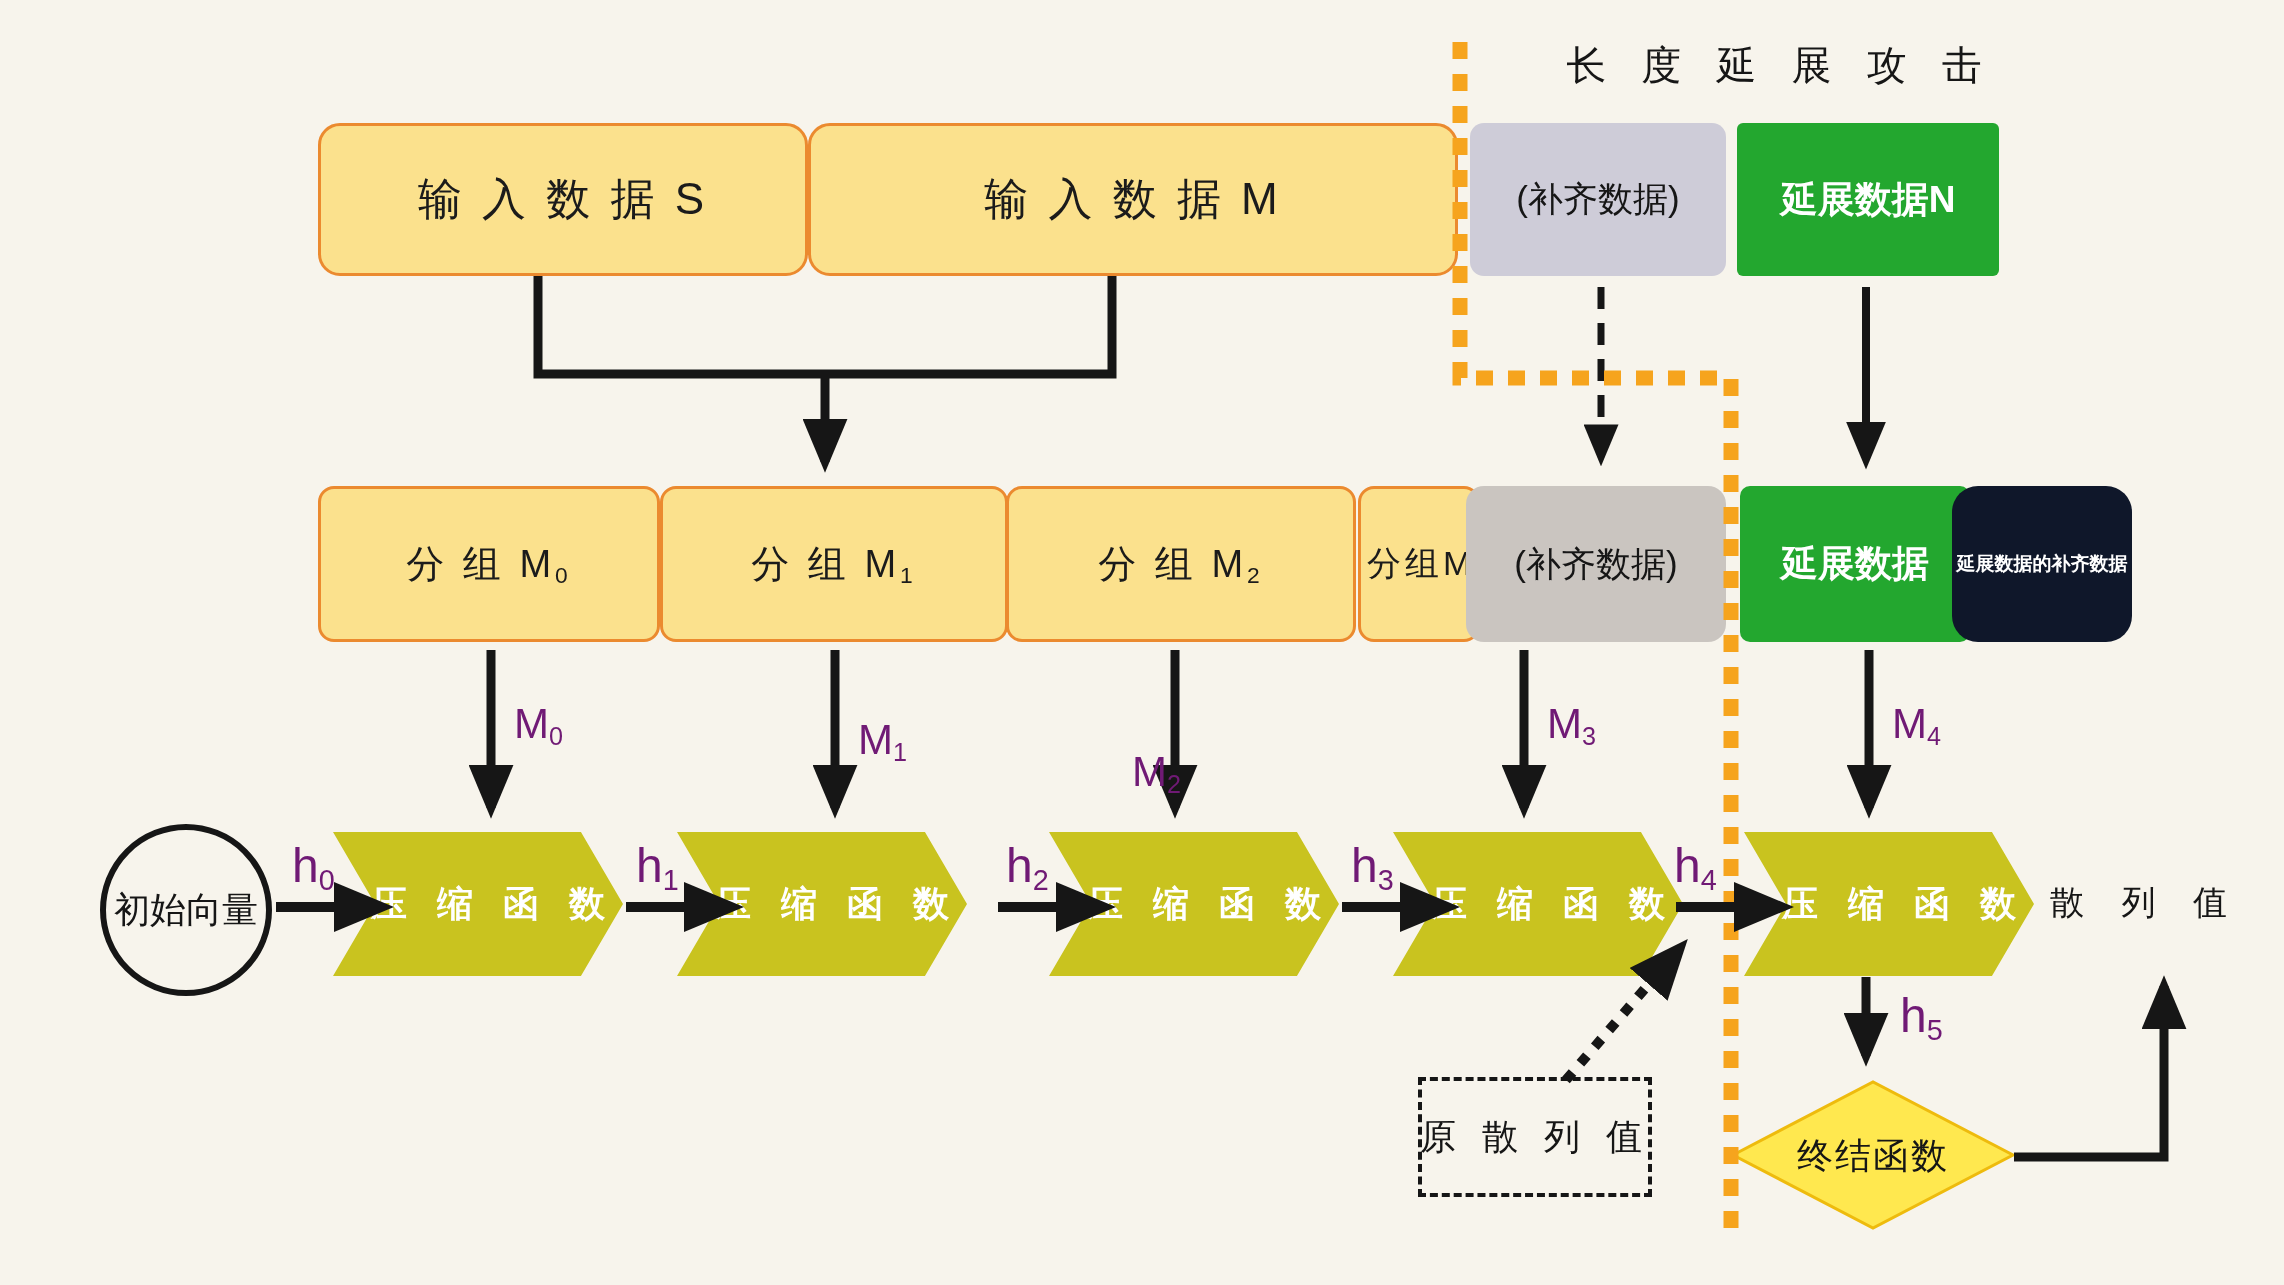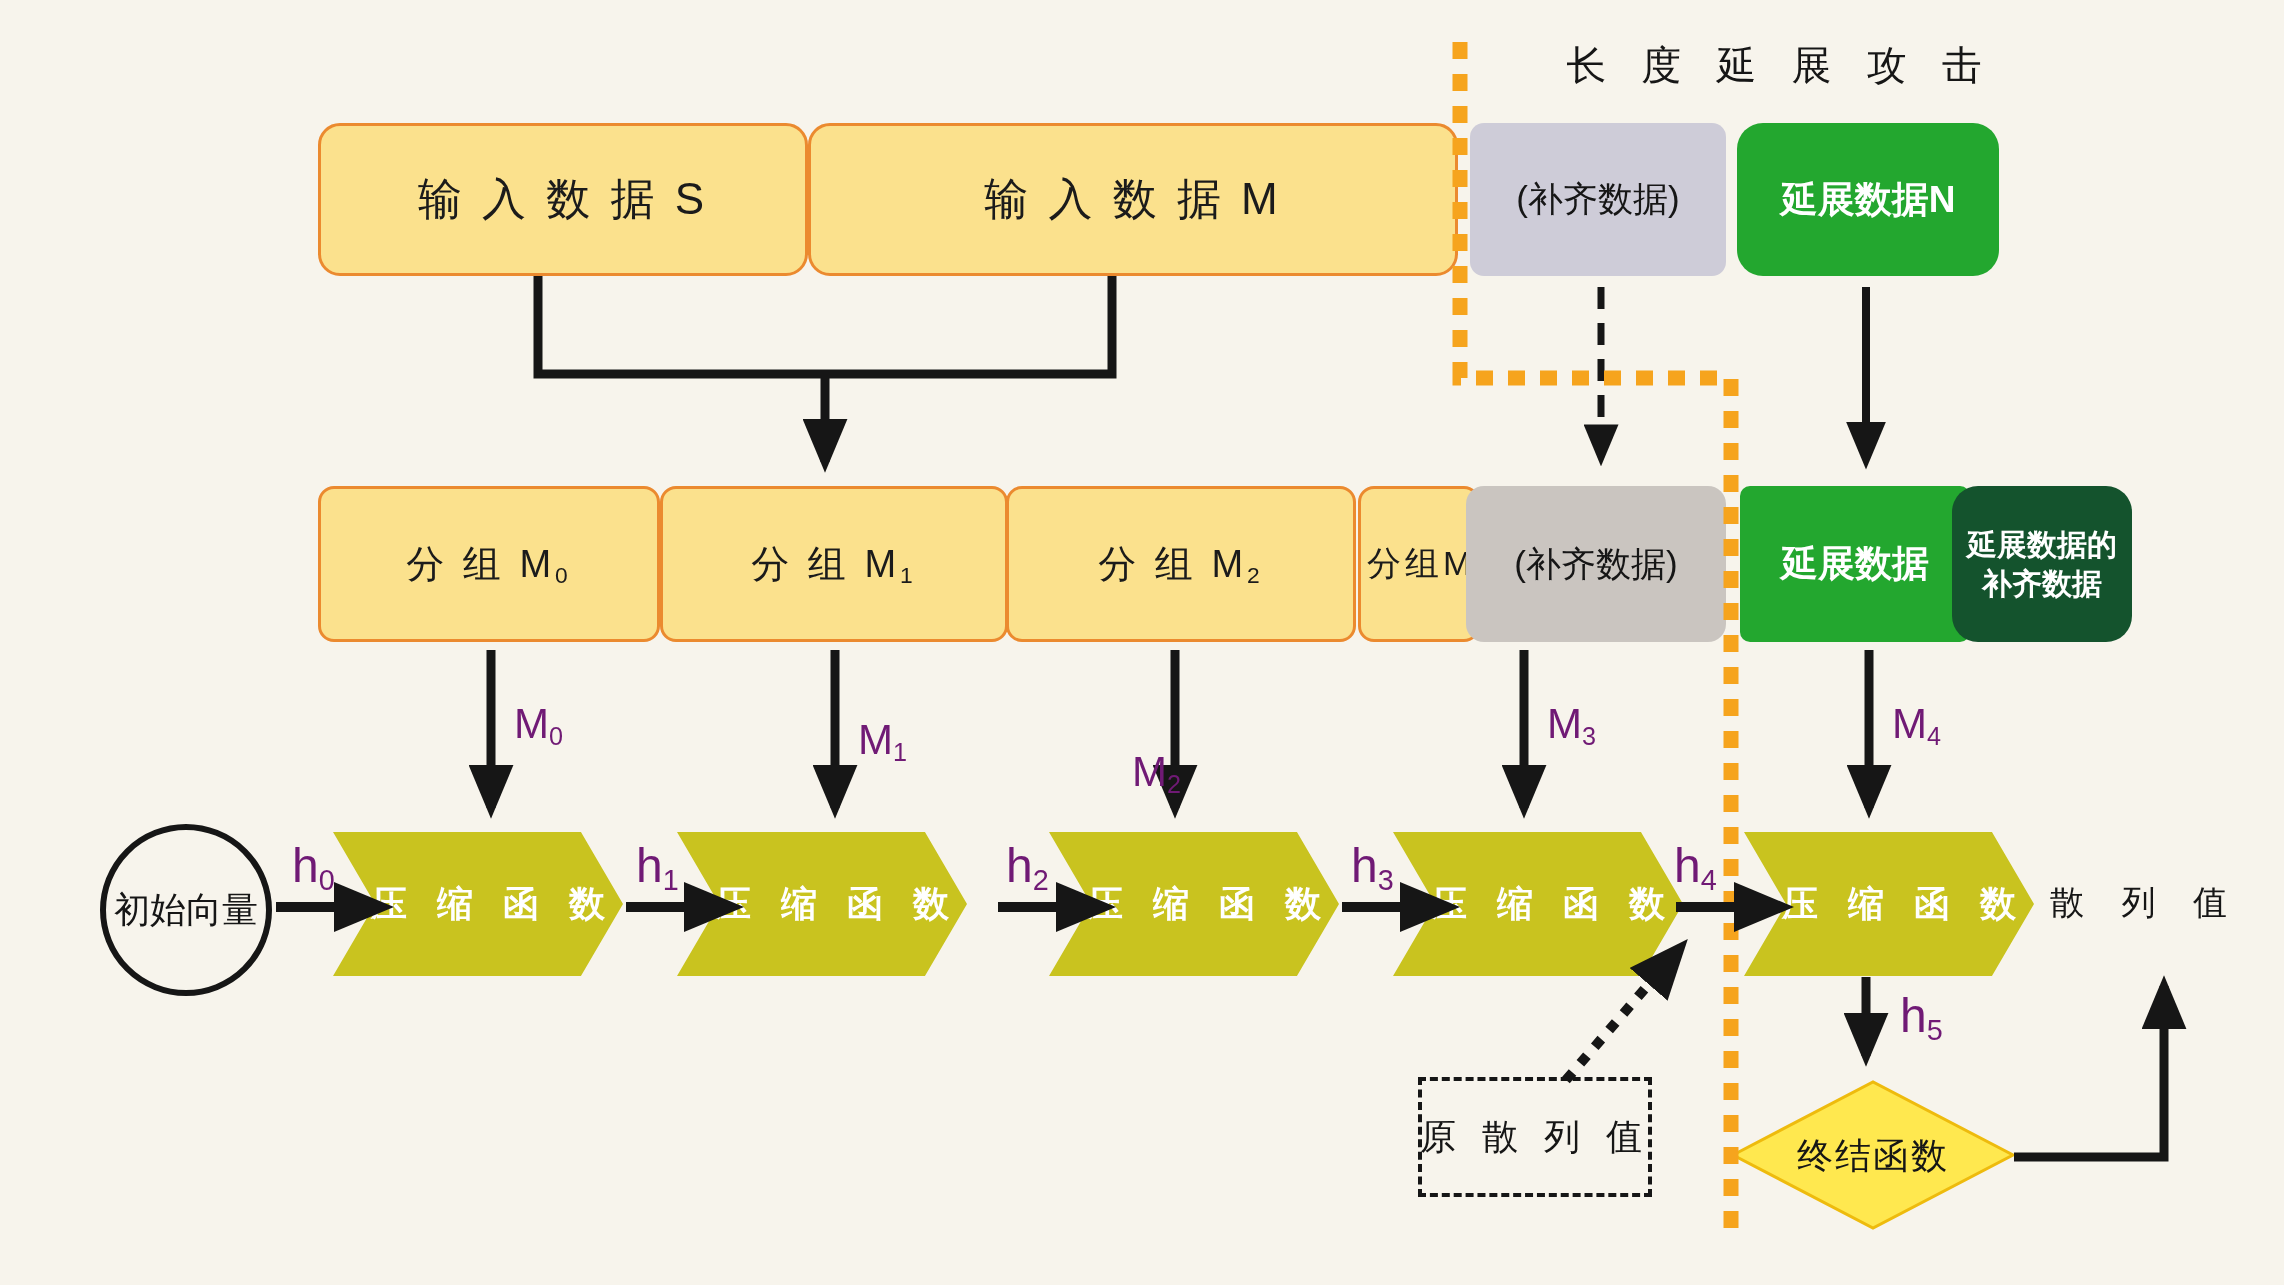--- a/index.html
+++ b/index.html
@@ -11,23 +11,23 @@
   .box{
     position:absolute;display:flex;align-items:center;justify-content:center;
     box-sizing:border-box;text-align:left;z-index:1;white-space:nowrap;
   }
   .r1{top:123px;height:153px;}
   .r2{top:486px;height:156px;}
   .yellow{background:#FBE18D;border:3px solid #EB8A2F;border-radius:22px;font-size:44px;letter-spacing:4px;color:#1b1b1b;}
   .r2 .glabel{font-size:38px;}
   .graytop{background:#CECCD8;border-radius:14px;font-size:35px;}
   .graymid{background:#CAC5C0;border-radius:18px;font-size:35px;z-index:2;}
-  .greenbox{background:#23A72F;color:#ffffff;font-weight:700;border-radius:26px;font-size:37px;}
-  .tanbox{background:#14532d;color:#ffffff;font-weight:600;border-radius:26px;font-size:30px;
-          flex-direction:column;line-height:1.3;z-index:3;}
+  .greenbox{background:#23A72F;color:#ffffff;font-weight:700;border-radius:6px;font-size:37px;}
+  .tanbox{background:#0f172a;color:#ffffff;font-weight:600;border-radius:26px;font-size:19px;
+          flex-direction:row;line-height:1.3;z-index:3;}
   .chev{
     position:absolute;top:832px;width:290px;height:144px;background:#C9C31F;
     clip-path:polygon(0% 0%,85.5% 0%,100% 50%,85.5% 100%,0% 100%,14.5% 50%);
     display:flex;align-items:center;justify-content:center;box-sizing:border-box;
     padding-left:30px;color:#ffffff;font-size:36px;font-weight:600;letter-spacing:10px;
     z-index:1;white-space:nowrap;
   }
   .circle{
     position:absolute;left:100px;top:824px;width:172px;height:172px;border-radius:50%;
     border:6px solid #161616;display:flex;align-items:center;justify-content:center;

